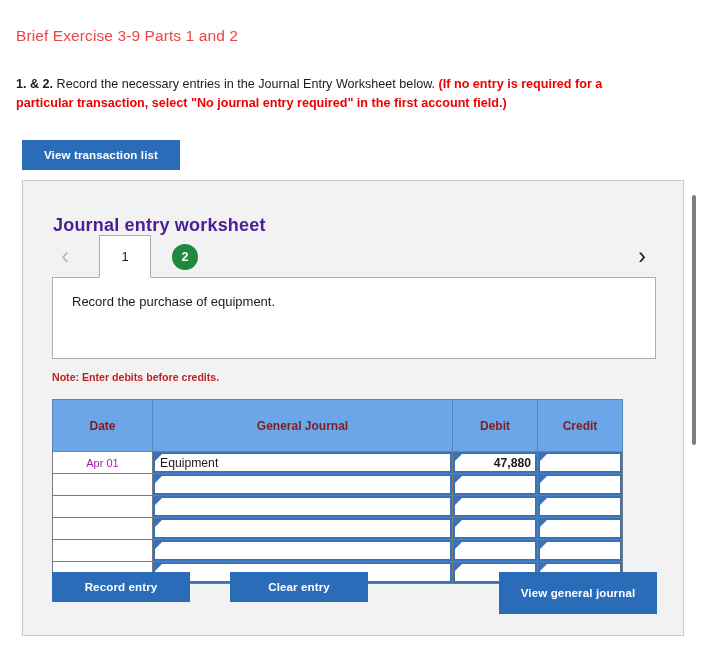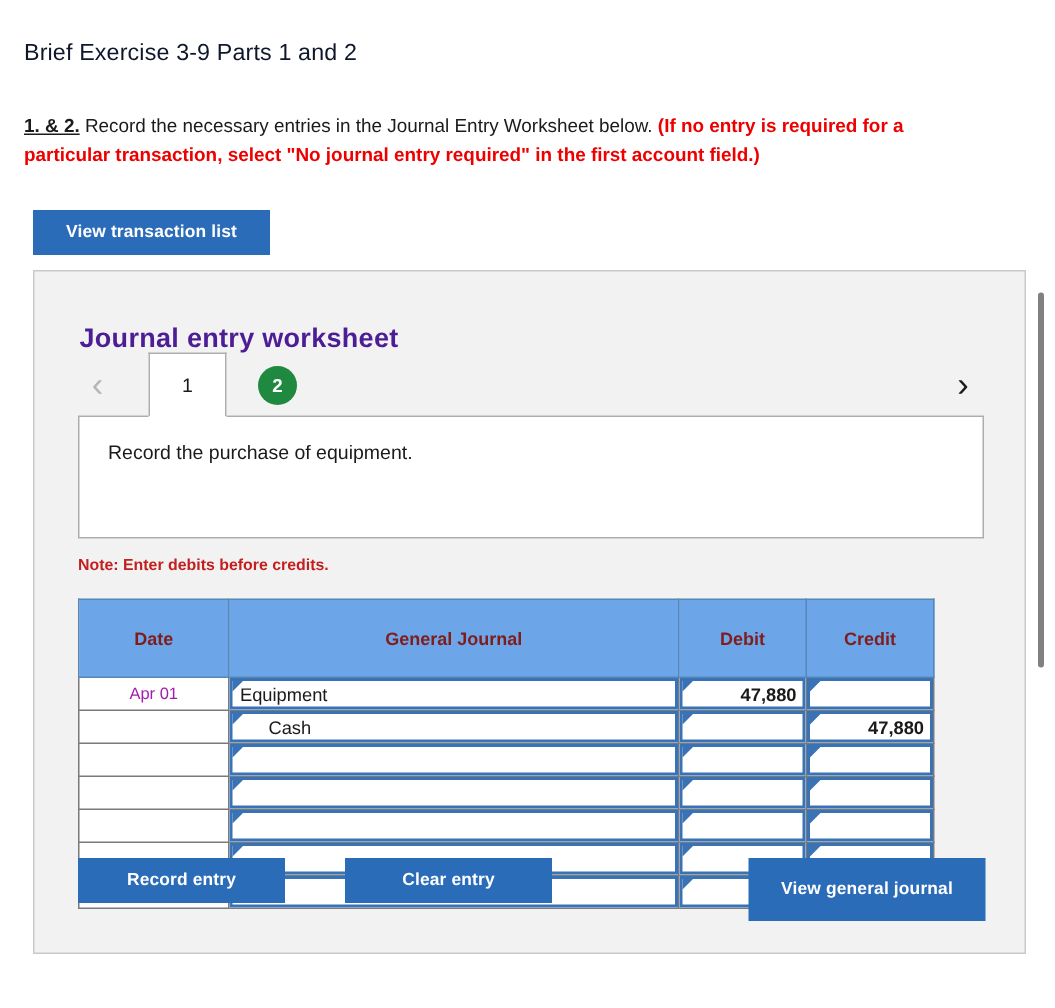--- a/index.html
+++ b/index.html
@@ -18,34 +18,34 @@
     -webkit-font-smoothing: antialiased;
   }
 
   
   #page-title {
     position: absolute;
     left: 16px;
     top: 17px;
     font-size: 15.5px;
     font-weight: 400;
-    color: #0f172a;
+    color: #ef4444;
     letter-spacing: 0.1px;
   }
 
   #instructions {
     position: absolute;
     left: 16px;
     top: 62px;
     width: 630px;
     font-size: 12.6px;
     line-height: 1.52;
     color: #1b1b1b;
   }
-  #instructions .lead { font-weight: bold; text-decoration: underline; }
+  #instructions .lead { font-weight: bold; }
   #instructions .warn {
     color: #ee0000;
     font-weight: bold;
   }
 
   
   .btn {
     background: #2b6cb8;
     color: #ffffff;
     border: none;
@@ -364,38 +364,20 @@
           </td>
           <td>
             <div class="cell-input num">
               <span class="val"></span>
             </div>
           </td>
         </tr>
         <tr>
           <td class="date-cell"></td>
           <td>
-            <div class="cell-input acct indent">
-              <span class="val">Cash</span>
-            </div>
-          </td>
-          <td>
-            <div class="cell-input num">
-              <span class="val"></span>
-            </div>
-          </td>
-          <td>
-            <div class="cell-input num">
-              <span class="val">47,880</span>
-            </div>
-          </td>
-        </tr>
-        <tr>
-          <td class="date-cell"></td>
-          <td>
             <div class="cell-input acct">
               <span class="val"></span>
             </div>
           </td>
           <td>
             <div class="cell-input num">
               <span class="val"></span>
             </div>
           </td>
           <td>

